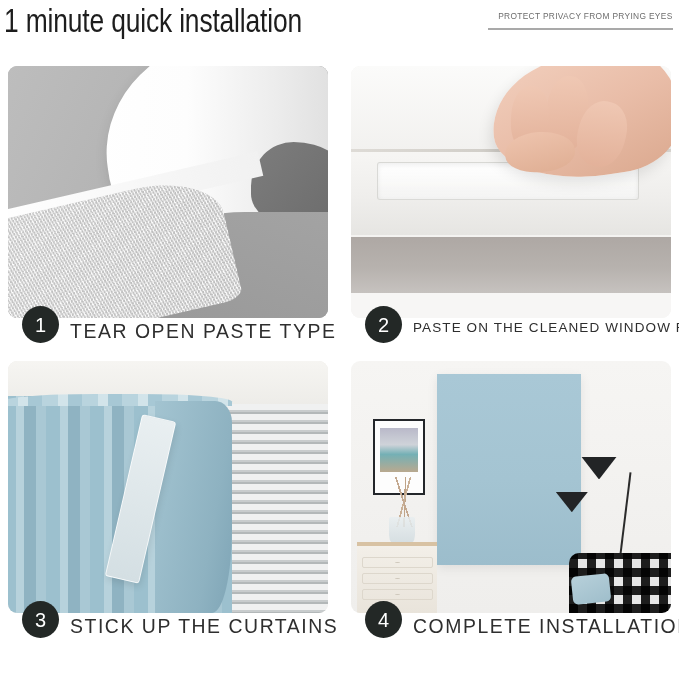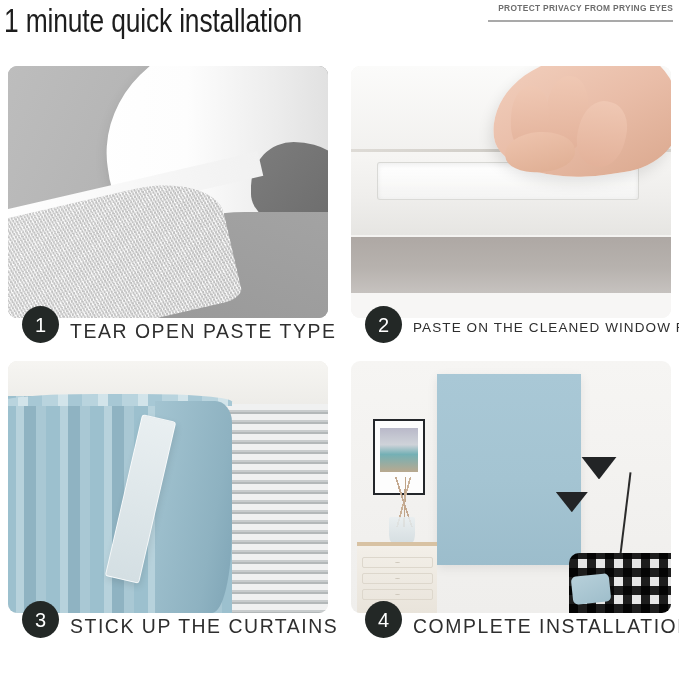--- a/index.html
+++ b/index.html
@@ -13,21 +13,21 @@
 
   
   .header { position:absolute; left:0; top:0; width:679px; height:62px; }
   .title {
     position:absolute; left:4px; top:2px;
     font-size:33px; font-weight:300; color:#1d1d1d;
     letter-spacing:-0.2px;
     transform:scaleX(0.80); transform-origin:left top;
     white-space:nowrap;
   }
-  .tagline-wrap { position:absolute; right:6px; top:3px; text-align:right;font-weight:bold; }
+  .tagline-wrap { position:absolute; right:6px; top:11px; text-align:right; }
   .tagline {
     font-size:9px; color:#6d6d6d; letter-spacing:0.35px;
     transform:scaleX(0.93); transform-origin:right center;
     white-space:nowrap; display:block;
   }
   .tagline-rule {
     margin-top:7px; width:185px; height:2px;
     background:#a9a9a9; margin-left:auto;
   }
 

